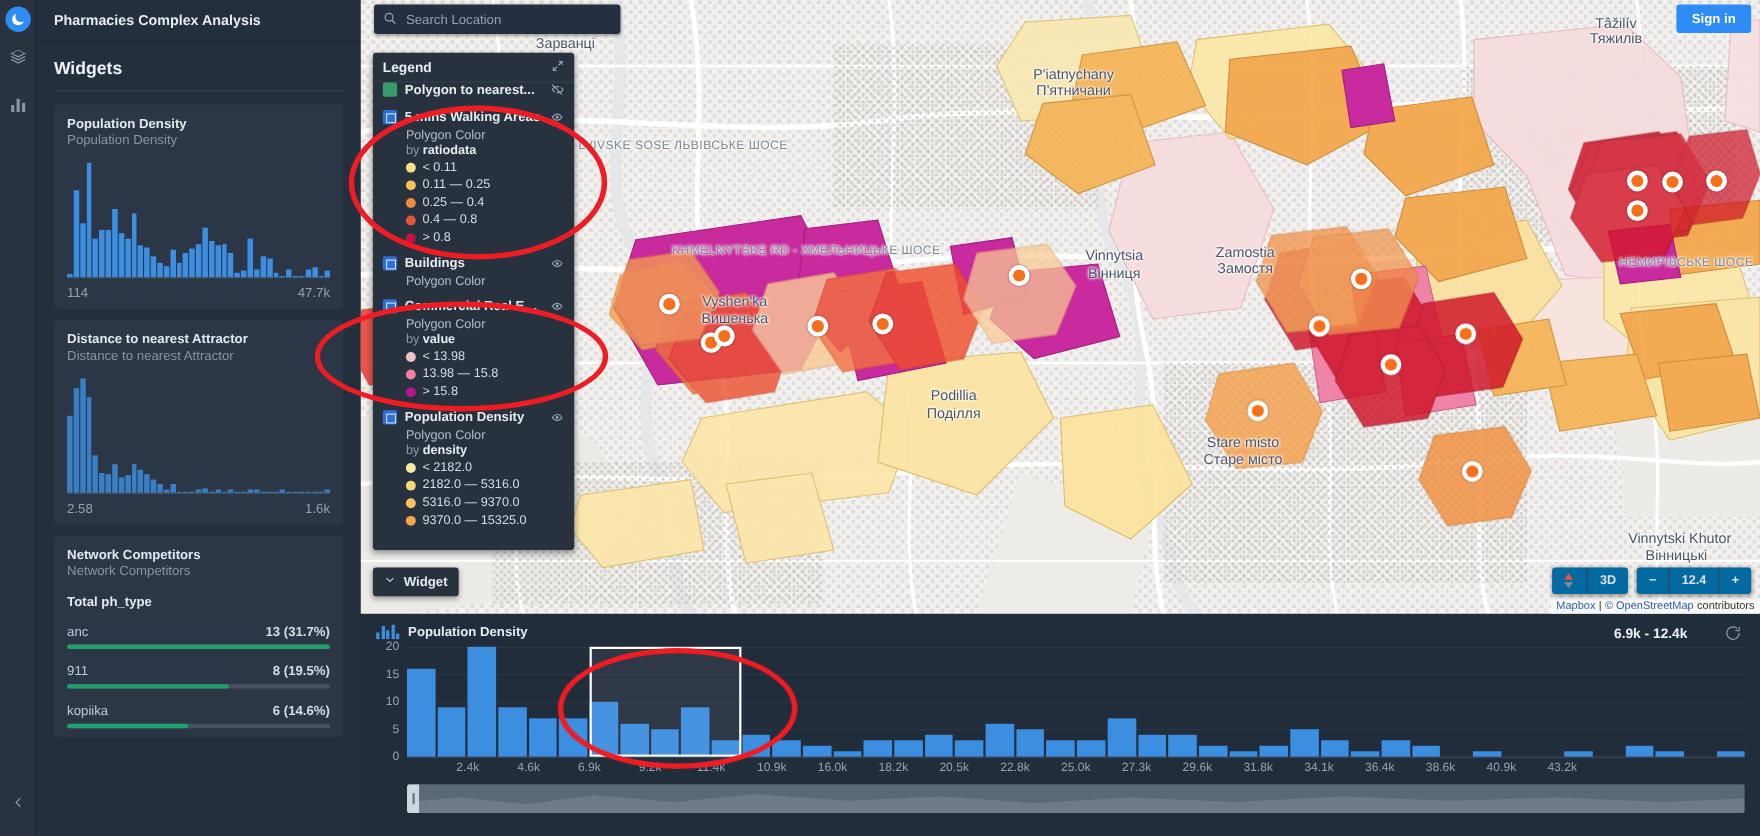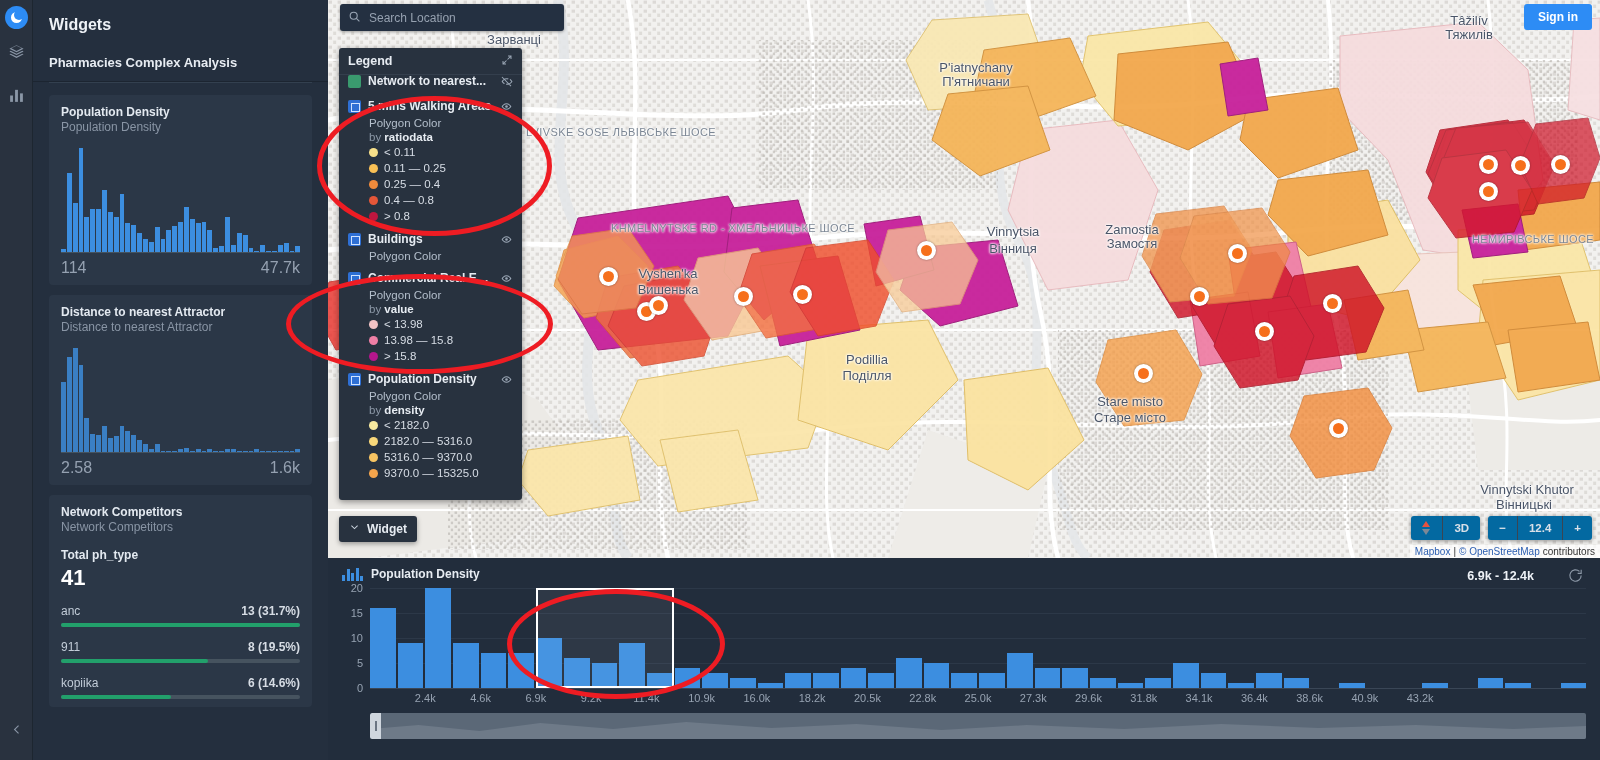--- a/index.html
+++ b/index.html
@@ -44,21 +44,21 @@
   #sb-sep { height: 1px; background: #33404f; margin: 0 16px 12px 16px; }
   .card {
     margin: 0 16px 10px 16px; background: #2b3747; border-radius: 4px; padding: 10px 12px 8px 12px;
   }
   .card-t1 { font-size: 12px; font-weight: bold; color: #e3e9f0; }
   .card-t2 { font-size: 12px; color: #8995a5; margin-top: 1px; }
   .histo { height: 105px; position: relative; margin-top: 14px; display: flex;
     align-items: flex-end; gap: 1px; border-bottom: 1px solid #46535f; padding-bottom: 0; }
   .histo .b { flex: 1 1 auto; background: #3c8ee0; min-height: 1px; }
   .histo2 .b { background: #3a7fc4; }
-  .hrange { display: flex; justify-content: space-between; font-size: 16px; color: #95a1b1; margin-top: 6px; align-items: flex-end; }
+  .hrange { display: flex; justify-content: space-between; font-size: 12px; color: #95a1b1; margin-top: 6px; align-items: flex-end; }
   .total-lbl { font-size: 12px; font-weight: bold; color: #e3e9f0; margin-top: 14px; }
   .total-val { font-size: 22px; font-weight: bold; color: #ffffff; margin-top: 3px; }
   .comp-row { margin-top: 13px; }
   .comp-line { display: flex; justify-content: space-between; font-size: 12px; }
   .comp-name { color: #c2ccd8; }
   .comp-val { color: #d7dde5; font-weight: bold; }
   .comp-bar { height: 4px; background: #46535f; border-radius: 2px; margin-top: 5px; position: relative; }
   .comp-bar i { position: absolute; left: 0; top: 0; height: 4px; background: #22a06b; border-radius: 2px; display: block; }
 
   
@@ -189,22 +189,22 @@
       </svg>
   </div>
   <div class="rail-collapse">
     <svg viewBox="0 0 24 24">
         <path d="M15 4 7 12l8 8 1.5-1.5L10 12l6.5-6.5z"></path>
       </svg>
   </div>
 </div>
 
 <div id="sidebar">
+  <div id="sb-title">Pharmacies Complex Analysis</div>
   <div id="sb-widgets-head">Widgets</div>
-  <div id="sb-title">Pharmacies Complex Analysis</div>
   <div id="sb-sep"></div>
   <div id="sb-cards">
       <div class="card">
         <div class="card-t1">Population Density</div>
         <div class="card-t2">Population Density</div>
         <div class="histo ">
           <span class="b" style="height:2.7777777777777777%"></span>
           <span class="b" style="height:76.38888888888889%"></span>
           <span class="b" style="height:47.22222222222222%"></span>
           <span class="b" style="height:100%"></span>
@@ -299,21 +299,20 @@
         </div>
         <div class="hrange">
           <span>2.58</span>
           <span>1.6k</span>
         </div>
       </div>
       <div class="card">
         <div class="card-t1">Network Competitors</div>
         <div class="card-t2">Network Competitors</div>
         <div class="total-lbl">Total ph_type</div>
-        <div class="total-val">41</div>
         <div class="comp-row">
           <div class="comp-line">
             <span class="comp-name">anc</span>
             <span class="comp-val">13 (31.7%)</span>
           </div>
           <div class="comp-bar">
             <i style="width:100%;background:#22a06b"></i>
           </div>
         </div>
         <div class="comp-row">
@@ -545,21 +544,21 @@
       <span>
         <svg viewBox="0 0 24 24">
             <path d="M14 3h7v7h-2V6.4l-5.3 5.3-1.4-1.4L17.6 5H14V3zM3 14h2v3.6l5.3-5.3 1.4 1.4L6.4 19H10v2H3v-7z"></path>
           </svg>
       </span>
     </div>
     <div id="legend-body">
         <div class="lg-layer" style="margin-top: -10px;">
           <div class="lg-head">
             <span class="lg-ic green"></span>
-            <span class="lg-name">Network to nearest...</span>
+            <span class="lg-name">Polygon to nearest...</span>
             <span class="lg-eye"><svg viewBox="0 0 24 24">
                 <path d="M12 6c-4.5 0-8 4-9 6 .6 1.2 2.2 3.3 4.5 4.7l1.5-1.5C7 14.2 5.7 12.7 5.2 12 6.3 10.3 8.8 8 12 8c.9 0 1.7.2 2.5.5l1.6-1.6C14.8 6.3 13.4 6 12 6zm7.2 1.4-1.4 1.4C19.1 9.9 20.3 11.3 20.8 12c-1.1 1.7-3.6 4-6.8 4-.6 0-1.2-.1-1.7-.2l-1.6 1.6c1 .4 2.1.6 3.3.6 4.5 0 8-4 9-6-.5-1-1.7-2.7-3.8-4.6zM4.3 3 3 4.3 19.7 21l1.3-1.3z"></path>
               </svg></span>
           </div>
         </div>
         <div class="lg-layer">
           <div class="lg-head">
             <span class="lg-ic poly"></span>
             <span class="lg-name">5 mins Walking Areas</span>
             <span class="lg-eye"><svg viewBox="0 0 24 24">

